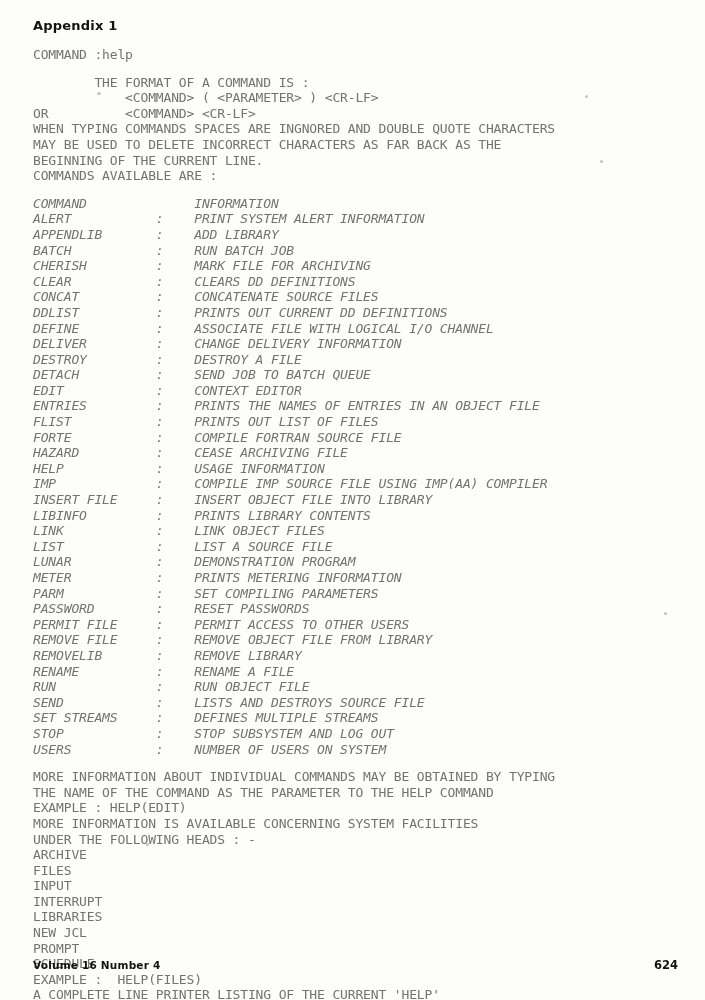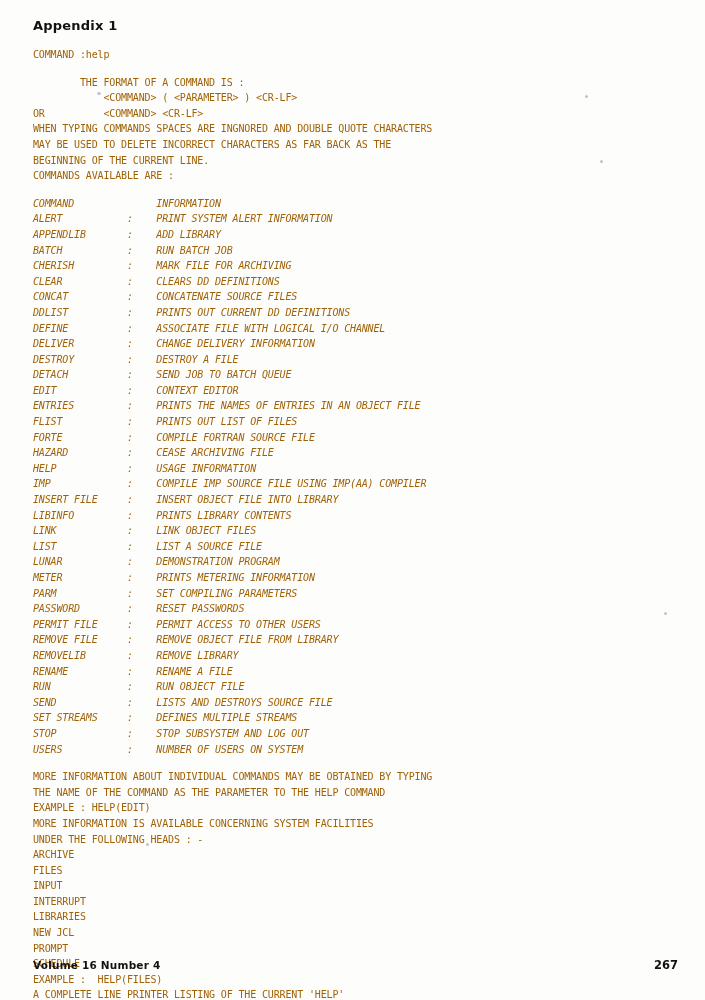--- a/index.html
+++ b/index.html
@@ -25,25 +25,25 @@
   .appendix-title {
     font-family: "DejaVu Sans", sans-serif;
     font-weight: bold;
     font-size: 13px;
     letter-spacing: 0.2px;
     margin: 0 0 14px 0;
     color: #121212;
   }
   .mono-block {
     font-family: "DejaVu Sans Mono", monospace;
-    font-size: 10px;
+    font-size: 13px;
     line-height: 15.6px;
     white-space: pre;
     letter-spacing: -0.15px;
-    color: #a16207;
+    color: #737373;
     margin-top: 12px;
   }
   .cmdline {
     margin-bottom: 12px;
   }
   .fmt-block {
     margin-bottom: 3px;
   }
   .cmdtable {
     white-space: pre;
@@ -145,21 +145,21 @@
 PROMPT
 SCHEDULE
 EXAMPLE :  HELP(FILES)
 A COMPLETE LINE PRINTER LISTING OF THE CURRENT 'HELP'
 INFORMATION CAN BE OBTAINED BY TYPING:  HELP(.LP).</div>
 
   </div>
 
   <div class="footer">
     <div class="vol">Volume 16   Number 4</div>
-    <div class="pageno">267</div>
+    <div class="pageno">624</div>
   </div>
 
   <div class="speck" style="left:585px; top:95px; width:3px; height:3px;"></div>
   <div class="speck" style="left:600px; top:160px; width:3px; height:3px;"></div>
   <div class="speck" style="left:97px; top:92px; width:4px; height:3px;"></div>
   <div class="speck" style="left:146px; top:843px; width:3px; height:3px;"></div>
   <div class="speck" style="left:664px; top:612px; width:3px; height:3px;"></div>
 
 </div>
 

